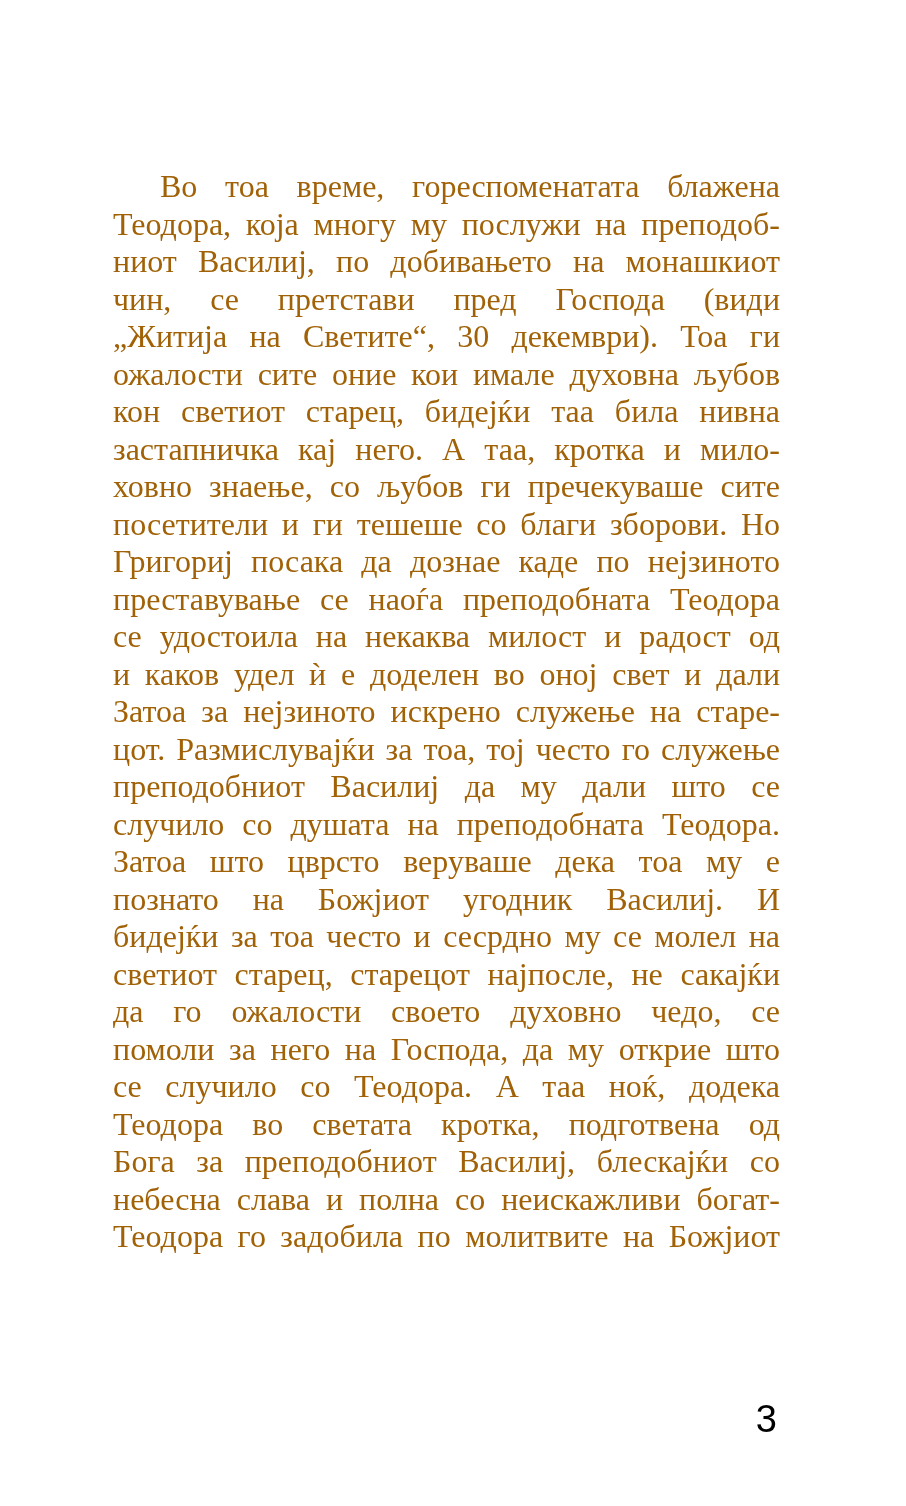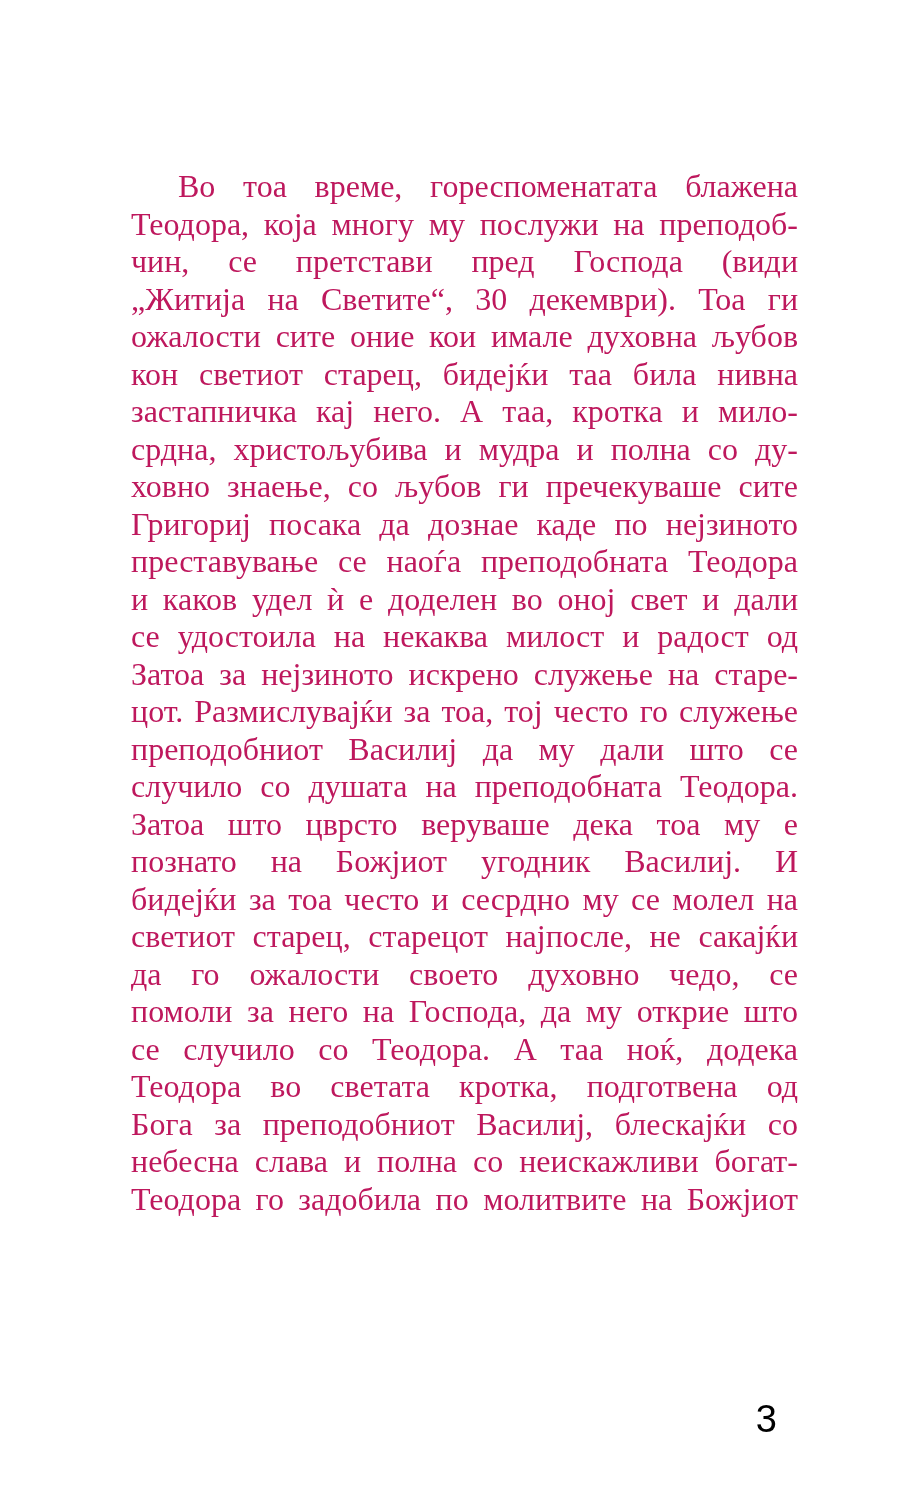--- a/index.html
+++ b/index.html
@@ -9,27 +9,27 @@
   }
   .page {
     position: relative;
     width: 906px;
     height: 1506px;
     background: #ffffff;
     overflow: hidden;
   }
   .text-block {
     position: absolute;
-    left: 131px;
+    left: 113px;
     top: 168px;
     width: 667px;
     font-family: "Liberation Serif", serif;
     font-size: 32px;
     line-height: 37.5px;
-    color: #be185d;
+    color: #a16207;
   }
   .line {
     text-align: justify;
     text-align-last: justify;
     -moz-text-align-last: justify;
     white-space: normal;
   }
   .line.first {
     padding-left: 47px;
   }
@@ -45,31 +45,32 @@
     color: #000000;
   }
 </style>
 </head>
 <body>
 
 <div class="page">
   <div class="text-block">
       <div class="line first">Во тоа време, гореспоменатата блажена</div>
       <div class="line">Теодора, која многу му послужи на преподоб-</div>
+      <div class="line">ниот Василиј, по добивањето на монашкиот</div>
       <div class="line">чин, се претстави пред Господа (види</div>
       <div class="line">„Житија на Светите“, 30 декември). Тоа ги</div>
       <div class="line">ожалости сите оние кои имале духовна љубов</div>
       <div class="line">кон светиот старец, бидејќи таа била нивна</div>
       <div class="line">застапничка кај него. А таа, кротка и мило-</div>
-      <div class="line">срдна, христољубива и мудра и полна со ду-</div>
       <div class="line">ховно знаење, со љубов ги пречекуваше сите</div>
+      <div class="line">посетители и ги тешеше со благи зборови. Но</div>
       <div class="line">Григориј посака да дознае каде по нејзиното</div>
       <div class="line">преставување се наоѓа преподобната Теодора</div>
+      <div class="line">се удостоила на некаква милост и радост од</div>
       <div class="line">и каков удел ѝ е доделен во оној свет и дали</div>
-      <div class="line">се удостоила на некаква милост и радост од</div>
       <div class="line">Затоа за нејзиното искрено служење на старе-</div>
       <div class="line">цот. Размислувајќи за тоа, тој често го служење</div>
       <div class="line">преподобниот Василиј да му дали што се</div>
       <div class="line">случило со душата на преподобната Теодора.</div>
       <div class="line">Затоа што цврсто веруваше дека тоа му е</div>
       <div class="line">познато на Божјиот угодник Василиј. И</div>
       <div class="line">бидејќи за тоа често и сесрдно му се молел на</div>
       <div class="line">светиот старец, старецот најпосле, не сакајќи</div>
       <div class="line">да го ожалости своето духовно чедо, се</div>
       <div class="line">помоли за него на Господа, да му открие што</div>

